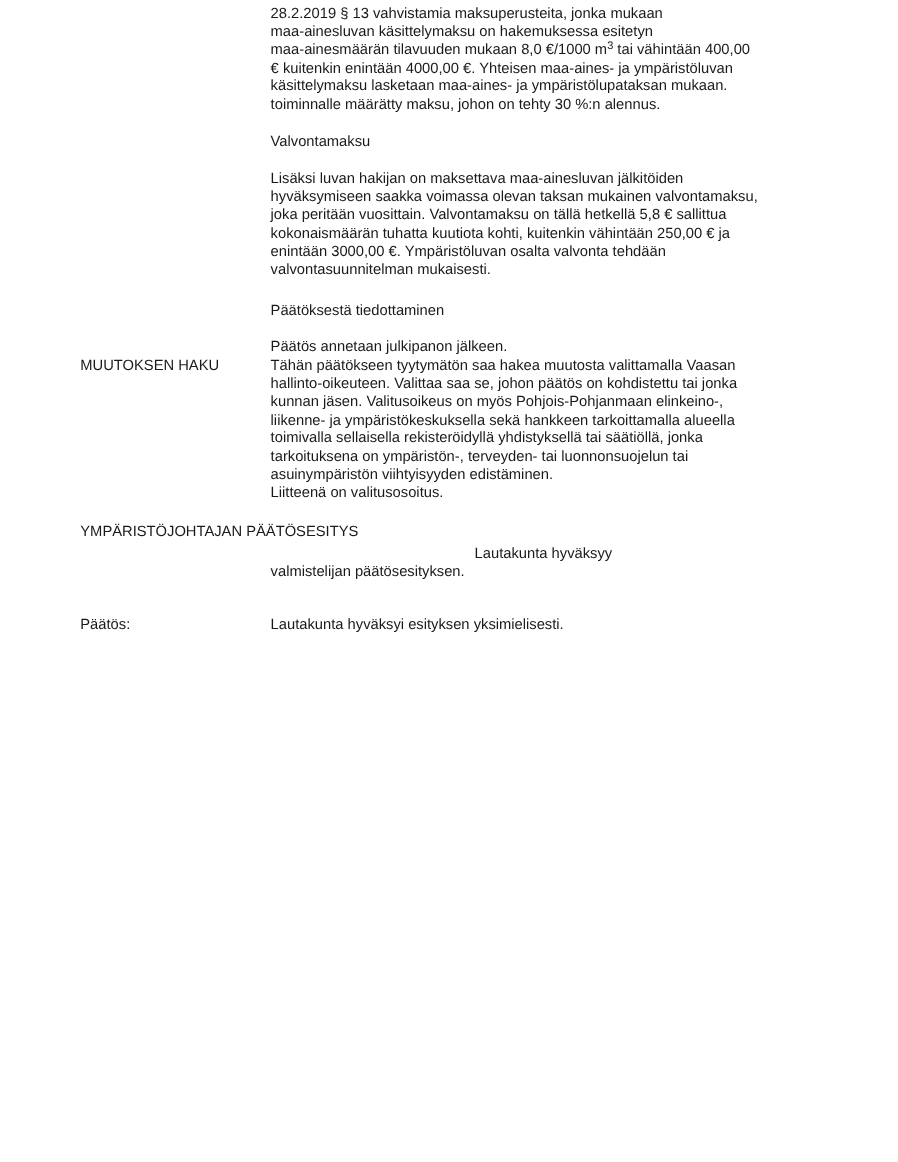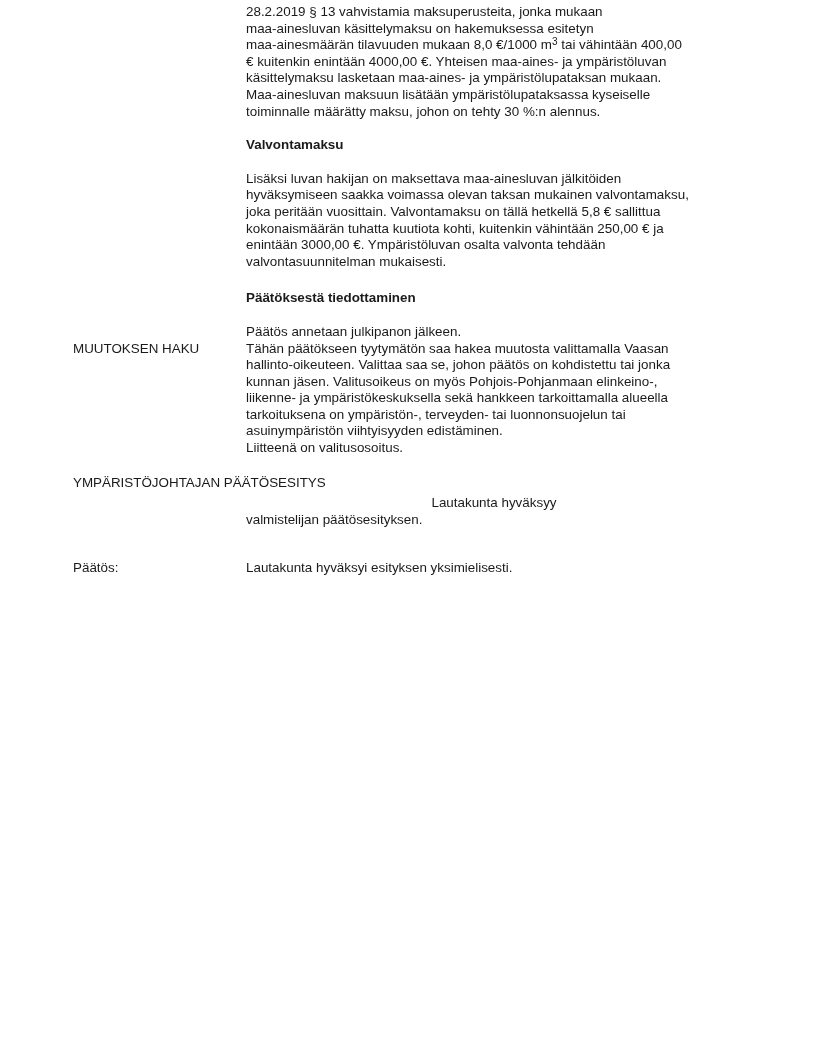--- a/index.html
+++ b/index.html
@@ -18,21 +18,21 @@
     line-height: 16.6px;
     overflow: hidden;
   }
   .col-main {
     margin-left: 246px;
     width: 496px;
   }
   .line { white-space: nowrap; }
   .para-intro { padding-top: 4px; }
   .heading {
-    font-weight: bold;
+    font-weight: normal;
     margin-top: 17px;
   }
   .heading-tiedottaminen { margin-top: 20px; }
   .para-valvonta { margin-top: 17px; }
   .para-julkipano { margin-top: 17px; }
   .section-muutoksenhaku {
     position: relative;
   }
   .side-label {
     position: absolute;
@@ -63,21 +63,20 @@
 <body>
 
 <div class="page">
 
   <div class="col-main para-intro">
     <div class="line">28.2.2019 § 13 vahvistamia maksuperusteita, jonka mukaan</div>
     <div class="line">maa-ainesluvan käsittelymaksu on hakemuksessa esitetyn</div>
     <div class="line"><span>maa-ainesmäärän tilavuuden mukaan 8,0 €/1000 m</span><sup class="msup">3</sup><span> tai vähintään 400,00</span></div>
     <div class="line">€ kuitenkin enintään 4000,00 €. Yhteisen maa-aines- ja ympäristöluvan</div>
     <div class="line">käsittelymaksu lasketaan maa-aines- ja ympäristölupataksan mukaan.</div>
-    <div class="line">Maa-ainesluvan maksuun lisätään ympäristölupataksassa kyseiselle</div>
     <div class="line">toiminnalle määrätty maksu, johon on tehty 30 %:n alennus.</div>
   </div>
 
   <div class="col-main heading">Valvontamaksu</div>
   <div class="col-main para-valvonta">
     <div class="line">Lisäksi luvan hakijan on maksettava maa-ainesluvan jälkitöiden</div>
     <div class="line">hyväksymiseen saakka voimassa olevan taksan mukainen valvontamaksu,</div>
     <div class="line">joka peritään vuosittain. Valvontamaksu on tällä hetkellä 5,8 € sallittua</div>
     <div class="line">kokonaismäärän tuhatta kuutiota kohti, kuitenkin vähintään 250,00 € ja</div>
     <div class="line">enintään 3000,00 €. Ympäristöluvan osalta valvonta tehdään</div>
@@ -89,20 +88,21 @@
     <div class="line">Päätös annetaan julkipanon jälkeen.</div>
   </div>
 
   <div class="col-main section-muutoksenhaku">
     <div class="side-label">MUUTOKSEN HAKU</div>
     <div>
       <div class="line">Tähän päätökseen tyytymätön saa hakea muutosta valittamalla Vaasan</div>
       <div class="line">hallinto-oikeuteen. Valittaa saa se, johon päätös on kohdistettu tai jonka</div>
       <div class="line">kunnan jäsen. Valitusoikeus on myös Pohjois-Pohjanmaan elinkeino-,</div>
       <div class="line">liikenne- ja ympäristökeskuksella sekä hankkeen tarkoittamalla alueella</div>
+      <div class="line">toimivalla sellaisella rekisteröidyllä yhdistyksellä tai säätiöllä, jonka</div>
       <div class="line">tarkoituksena on ympäristön-, terveyden- tai luonnonsuojelun tai</div>
       <div class="line">asuinympäristön viihtyisyyden edistäminen.</div>
       <div class="line">Liitteenä on valitusosoitus.</div>
     </div>
   </div>
 
   <div class="fullwidth-label">YMPÄRISTÖJOHTAJAN PÄÄTÖSESITYS</div>
   <div class="col-main right-line">
     <span>Lautakunta hyväksyy</span>
   </div>

